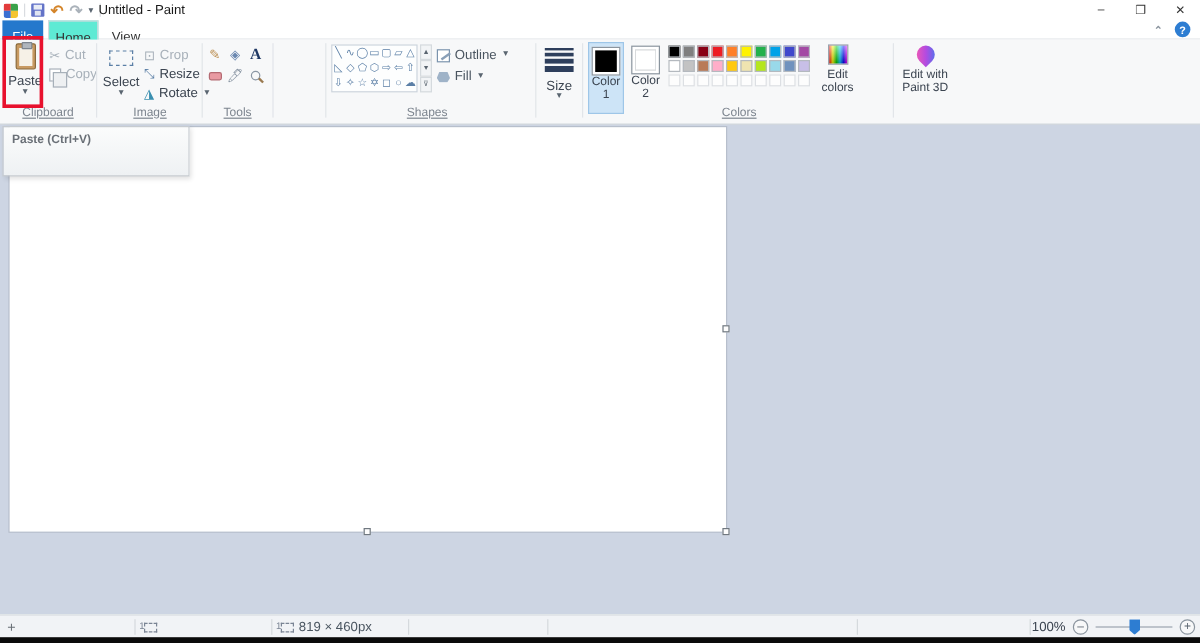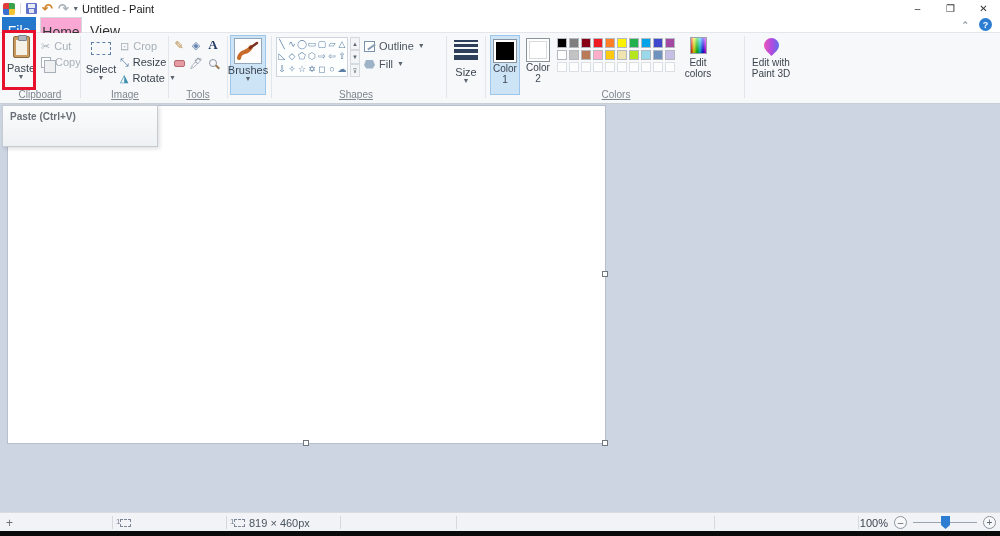--- a/index.html
+++ b/index.html
@@ -18,23 +18,23 @@
   .save-icon:after { content:""; position:absolute; left:3px; bottom:1px; width:5px; height:4px; background:#dfe4f2; }
   .undo-glyph { color:#d4852a; font-size:13px; line-height:11px; font-weight:bold; }
   .redo-glyph { color:#aab2ba; font-size:13px; line-height:11px; font-weight:bold; }
   .qat-caret { color:#5a6570; font-size:8px; }
   .title-text { position:absolute; left:82px; top:3px; font-size:11px; color:#1a1a1a; }
   .win-controls { position:absolute; right:0; top:0; height:17px; display:flex; }
   .win-btn { width:33px; height:17px; display:flex; align-items:center; justify-content:center; font-size:10px; color:#333; cursor:default; }
 
   
   .tabrow { position:absolute; left:0; top:17px; width:1000px; height:16px; background:#fff; border-bottom:1px solid #e3e6ea; }
-  .tab { position:absolute; top:0; height:28px; display:flex; align-items:center; justify-content:center; font-size:14px; }
+  .tab { position:absolute; top:0; height:28px; display:flex; align-items:center; justify-content:center; font-size:11px; }
   .tab-file { left:2px; width:34px; background:#2478cc; color:#fff; }
-  .tab-home { left:40px; width:42px; background:#f9a8d4; color:#333; border:1px solid #d5d9de; border-bottom:none; }
+  .tab-home { left:40px; width:42px; background:#5eead4; color:#333; border:1px solid #d5d9de; border-bottom:none; }
   .tab-view { left:86px; width:38px; color:#333; }
   .ribbon-right-ctrls { position:absolute; right:8px; top:18px; display:flex; gap:10px; align-items:center; }
   .collapse-glyph { color:#8a949e; font-size:9px; font-weight:bold; }
   .help-circle { width:13px; height:13px; border-radius:50%; background:#2d7dd2; color:#fff; font-size:9px; font-weight:bold; display:flex; align-items:center; justify-content:center; }
 
   
   .ribbon { position:absolute; left:0; top:33px; width:1000px; height:71px; background:#f7f8f9; border-bottom:1px solid #c9cfd6; }
   .vsep { position:absolute; top:3px; width:1px; height:62px; background:#e2e5e9; }
   .grp-label { position:absolute; top:56px; font-size:10px; color:#7d858f; text-align:center;text-decoration:underline; }
   .bigbtn { position:absolute; top:3px; width:32px; height:55px; display:flex; flex-direction:column; align-items:center; justify-content:flex-start; }
@@ -215,30 +215,20 @@
           <i class="eraser-g"></i>
         </span>
       <span class="tool picker-g" style="left:17px; top:20px;">🖊</span>
       <span class="tool" style="left:34px; top:20px;">
           <i class="loupe"></i>
         </span>
     </div>
     <div class="grp-label" style="left:170px; width:56px;">Tools</div>
     <div class="vsep" style="left:227px;"></div>
 
-    <div class="brushes-btn">
-      <span class="brush-box">
-        <svg width="22" height="20" viewBox="0 0 22 20">
-          <path d="M2 17 C4 8, 10 14, 14 6" stroke="#c86a2a" stroke-width="4" fill="none" stroke-linecap="round"></path>
-          <path d="M13 7 L20 2" stroke="#7a3020" stroke-width="2.5" stroke-linecap="round"></path>
-        </svg>
-      </span>
-      <span class="lbl">Brushes</span>
-      <span class="caret">▼</span>
-    </div>
     <div class="vsep" style="left:271px;"></div>
 
     <div class="shapes-grid">
         <span class="shape">╲</span>
         <span class="shape">∿</span>
         <span class="shape">◯</span>
         <span class="shape">▭</span>
         <span class="shape">▢</span>
         <span class="shape">▱</span>
         <span class="shape">△</span>

